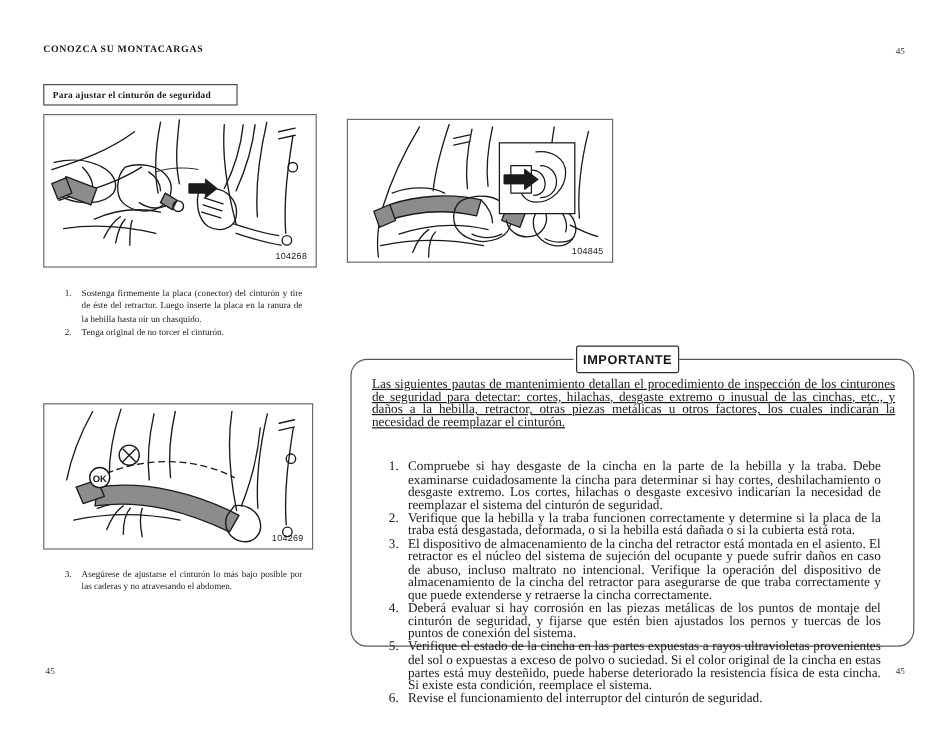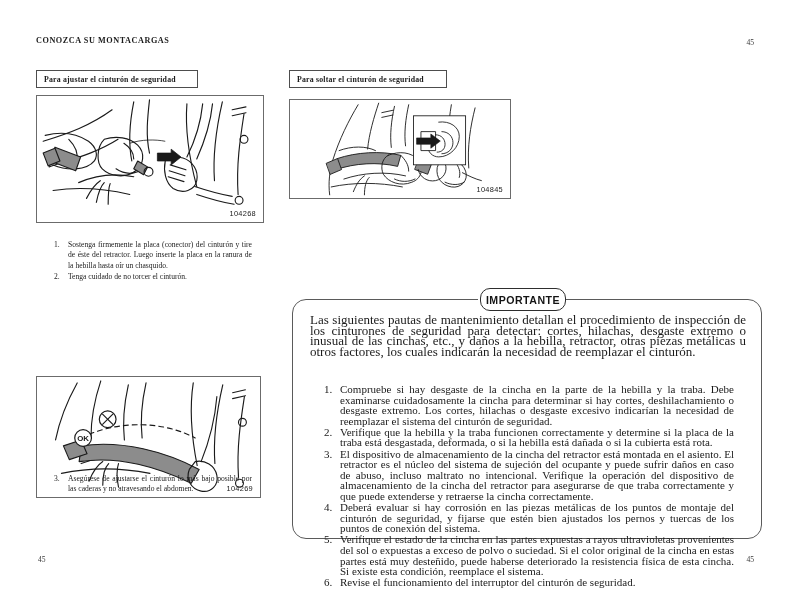--- a/index.html
+++ b/index.html
@@ -60,22 +60,22 @@
 
   
   .fig {
     position: absolute;
     border: 1px solid #6b6b6b;
     box-sizing: border-box;
     background: #ffffff;
     overflow: hidden;
   }
   #fig-1 { left: 36px;  top: 95px;  width: 228px; height: 128px; }
-  #fig-2 { left: 289px; top: 99px;  width: 222px; height: 100px; }
-  #fig-3 { left: 36px;  top: 336px; width: 225px; height: 122px; margin-top: 40px; }
+  #fig-2 { left: 289px; top: 99px;  width: 222px; height: 120px; }
+  #fig-3 { left: 36px;  top: 336px; width: 225px; height: 122px; }
   .fig svg { display: block; width: 100%; height: 100%; }
   .fig-id {
     position: absolute;
     right: 7px;
     bottom: 4px;
     font-size: 7.4px;
     font-family: "Liberation Sans", sans-serif;
     letter-spacing: 0.3px;
     color: #1a1a1a;
   }
@@ -126,21 +126,21 @@
     box-sizing: border-box;
     background: #ffffff;
   }
   #imp-badge {
     position: absolute;
     left: 480px;
     top: 288px;
     width: 84px;
     height: 21px;
     border: 1.4px solid #2e2e2e;
-    border-radius: 10px;
+    border-radius: 2px;
     background: #ffffff;
     display: flex;
     align-items: center;
     justify-content: center;
     z-index: 4;
   }
   #imp-badge span {
     font-family: "Liberation Sans", sans-serif;
     font-size: 10.6px;
     font-weight: bold;
@@ -154,23 +154,24 @@
     width: 88px;
     height: 7px;
     background: #ffffff;
     z-index: 3;
   }
   #imp-intro {
     position: absolute;
     left: 310px;
     top: 315px;
     width: 436px;
-    font-size: 13px;
+    font-size: 11px;
     line-height: 10.6px;
     text-align: justify;
+    text-decoration: underline;
   }
   #imp-list {
     position: absolute;
     left: 310px;
     top: 372px;
     width: 436px;
     font-size: 11px;
     line-height: 10.6px;
   }
   #imp-list ol.doc-list > li { padding-left: 18px; }
@@ -184,23 +185,20 @@
   <div class="hdr-title">CONOZCA SU MONTACARGAS</div>
 
   <div class="pg-num pg-tr">45</div>
   <div class="pg-num pg-bl">45</div>
   <div class="pg-num pg-br">45</div>
 
   <div class="sec-box" id="sec-left">
     <span>Para ajustar el cinturón de seguridad</span>
   </div>
 
-  <div class="sec-box" id="sec-right">
-    <span>Para soltar el cinturón de seguridad</span>
-  </div>
 
   <div class="fig" id="fig-1">
     <svg viewBox="0 0 225 128">
       <g fill="none" stroke="#1a1a1a" stroke-width="1.15" stroke-linecap="round" stroke-linejoin="round">
 
         <path d="M4 46 C 30 38, 52 30, 74 14"></path>
         <path d="M10 72 C 34 64, 58 58, 80 44"></path>
         <path d="M96 6 C 92 26, 90 46, 94 66"></path>
         <path d="M112 4 C 110 22, 108 40, 112 58"></path>
 
@@ -344,21 +342,21 @@
         <circle cx="46" cy="62" r="8.5" fill="#ffffff" stroke="#1a1a1a" stroke-width="1.2"></circle>
         <text x="46" y="65.5" text-anchor="middle" font-family="Liberation Sans, sans-serif" font-size="8" font-weight="bold" fill="#1a1a1a">OK</text>
       </g>
     </svg>
     <div class="fig-id">104269</div>
   </div>
 
   <div class="col" id="list-left">
     <ol class="doc-list">
       <li>Sostenga firmemente la placa (conector) del cinturón y tire de éste del retractor. Luego inserte la placa en la ranura de la hebilla hasta oír un chasquido.</li>
-      <li>Tenga cuidado de no torcer el cinturón.</li>
+      <li>Tenga original de no torcer el cinturón.</li>
     </ol>
   </div>
 
   <div class="col" id="list-left-2">
     <ol class="doc-list" start="3" style="counter-reset: li 2;">
       <li>Asegúrese de ajustarse el cinturón lo más bajo posible por las caderas y no atravesando el abdomen.</li>
     </ol>
   </div>
 
 

